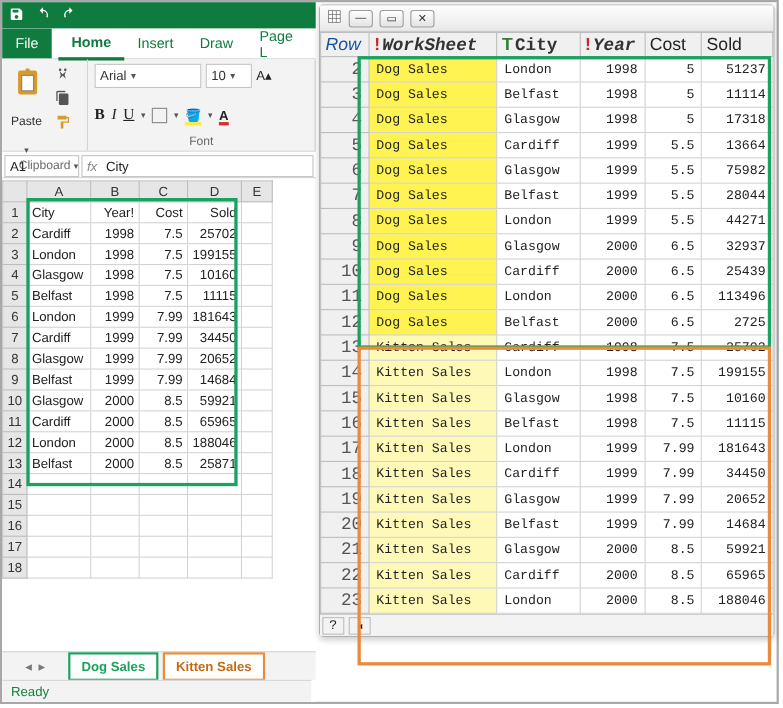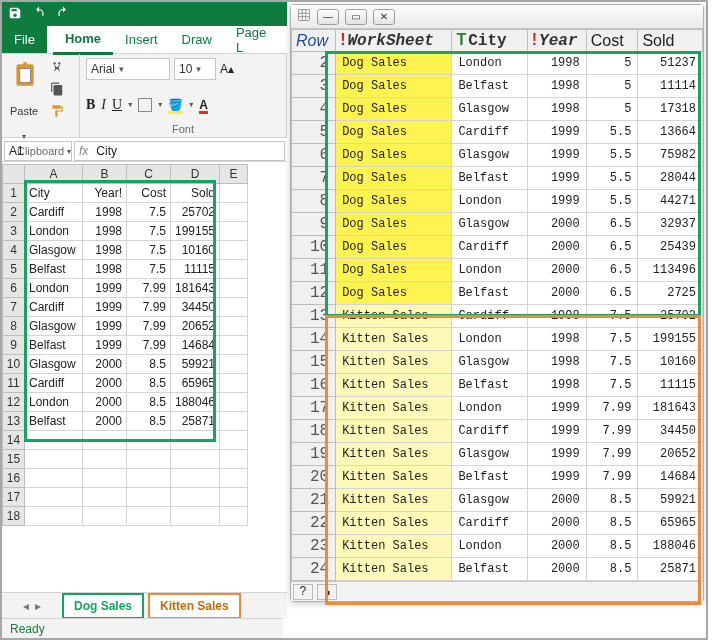--- a/index.html
+++ b/index.html
@@ -126,21 +126,21 @@
                   <path fill="#d89a2b" d="M18 4V2H4v6h14V6h2v5H9v11h4V13h9V4z"></path>
                 </svg>
               </div>
           </div>
         </div>
         <div class="lbl">Clipboard</div>
       </div>
 
       <div class="rgroup" style="flex:1;">
         <div class="fontrow">
-          <div class="combo" style="width:84px;">
+          <div class="combo" style="width:97px;">
             <span>Arial</span>
               <span class="dd">▾</span>
           </div>
           <div class="combo" style="width:42px;">
             <span>10</span>
               <span class="dd">▾</span>
           </div>
           <span style="font-size:12px;">A▴</span>
         </div>
         <div class="biu">
@@ -533,28 +533,20 @@
       <td class="num">65965</td>
     </tr>
             <tr>
       <th class="rh">23</th>
       <td class="ws-kit">Kitten Sales</td>
       <td>London</td>
       <td class="num">2000</td>
       <td class="num">8.5</td>
       <td class="num">188046</td>
     </tr>
-            <tr>
-      <th class="rh">24</th>
-      <td class="ws-kit">Kitten Sales</td>
-      <td>Belfast</td>
-      <td class="num">2000</td>
-      <td class="num">8.5</td>
-      <td class="num">25871</td>
-    </tr>
           </tbody>
         </table>
       <div class="ov-green" id="ov-green" style="left: 34px; top: 22px; width: 376px; height: 266px;"></div>
       <div class="ov-orange" id="ov-orange" style="left: 34px; top: 286px; width: 376px; height: 290px;"></div>
     </div>
     <div class="dstatus">
       <span class="q">?</span>
       <span class="q">◂</span>
     </div>
   </div>

